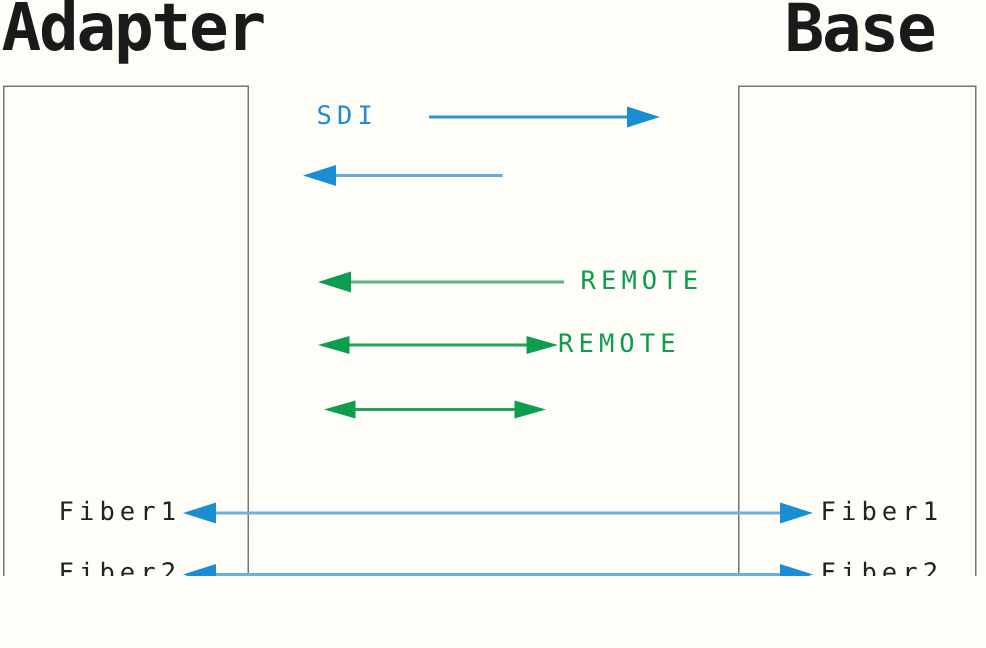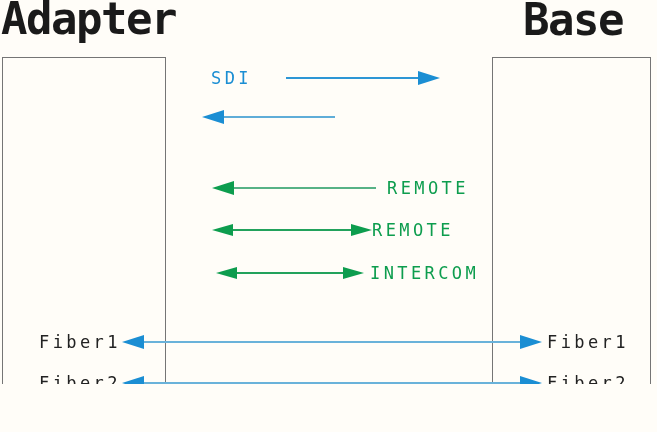--- a/index.html
+++ b/index.html
@@ -83,19 +83,18 @@
     </div>
   <div class="arrow" style="left: 122px; top: 376px; width: 420px; height: 14px;">
       <div class="aline" style="left: 20px; right: 20px; top: 6.3px; height: 1.4px; background: rgb(105, 178, 218);"></div>
       <div class="ahead" style="left: 0px; border-width: 7px 22px 7px 0px; border-color: transparent rgb(27, 142, 211) transparent transparent;"></div>
       <div class="ahead" style="right: 0px; border-width: 7px 0px 7px 22px; border-color: transparent transparent transparent rgb(27, 142, 211);"></div>
     </div>
 
   <span class="lbl" style="left: 211px; top: 78px; color: rgb(27, 142, 211);">SDI</span>
   <span class="lbl" style="left: 387px; top: 188px; color: rgb(13, 157, 78);">REMOTE</span>
   <span class="lbl" style="left: 372px; top: 230px; color: rgb(13, 157, 78);">REMOTE</span>
-  <span class="lbl" style="left: 370px; top: 273px; color: rgb(13, 157, 78);">INTERCOM</span>
   <span class="lbl" style="left: 39px; top: 342px; color: rgb(34, 34, 34);">Fiber1</span>
   <span class="lbl" style="left: 547px; top: 342px; color: rgb(34, 34, 34);">Fiber1</span>
   <span class="lbl" style="left: 39px; top: 383px; color: rgb(34, 34, 34);">Fiber2</span>
   <span class="lbl" style="left: 547px; top: 383px; color: rgb(34, 34, 34);">Fiber2</span>
 
 </div>
 
 </body></html>

